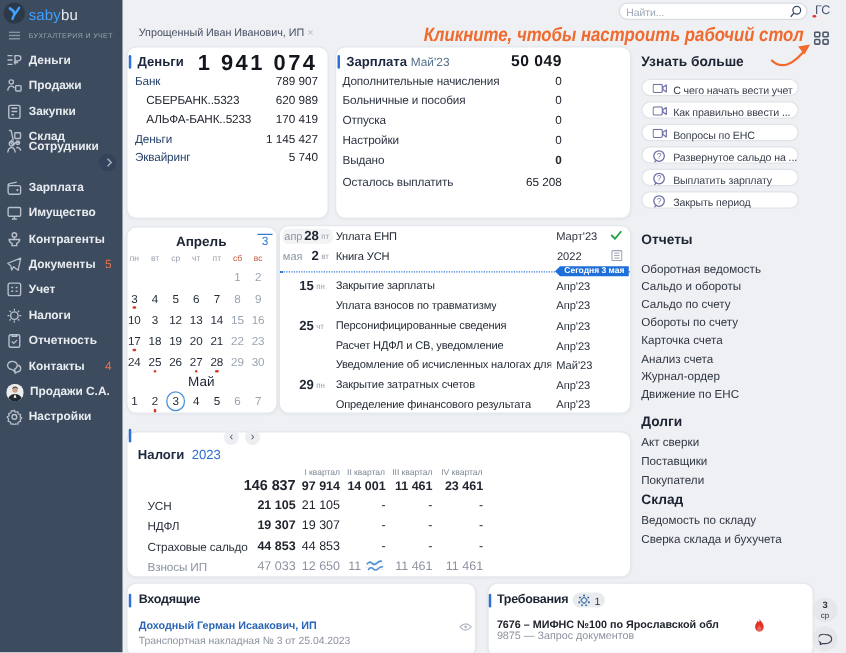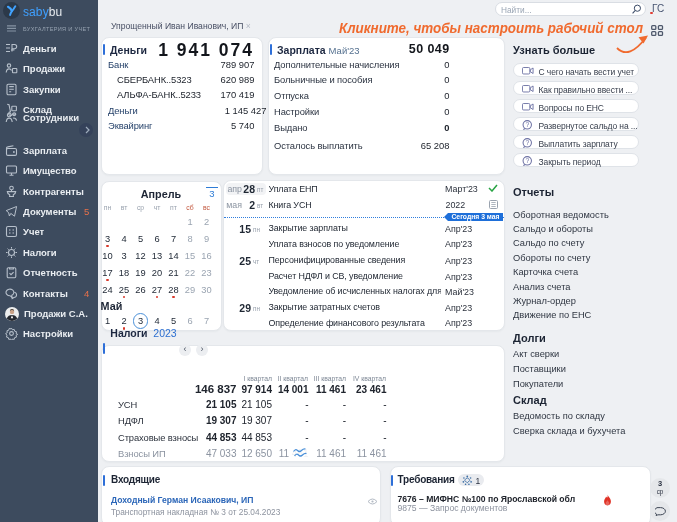--- a/index.html
+++ b/index.html
@@ -177,21 +177,21 @@
 <div class="bar" style="left:102.8px;top:44px"></div>
 <div class="abs" style="left:110px;top:44px;font-size:10.5px;font-weight:bold;color:#1c2740">Деньги</div>
 <div class="abs" style="left:130px;top:40px;width:124px;text-align:right;font-size:17.5px;font-weight:bold;color:#13161c;letter-spacing:2px">1 941 074</div>
 <div class="row" style="left:108px;top:58.5px;color:#27436b">Банк</div>
 <div class="rv" style="left:180px;top:58.5px;width:74.5px">789 907</div>
 <div class="row" style="left:117px;top:74px">СБЕРБАНК..5323</div>
 <div class="rv" style="left:180px;top:74px;width:74.5px">620 989</div>
 <div class="row" style="left:117px;top:89.3px">АЛЬФА-БАНК..5233</div>
 <div class="rv" style="left:180px;top:89.3px;width:74.5px">170 419</div>
 <div class="row" style="left:108px;top:104.6px;color:#27436b">Деньги</div>
-<div class="rv" style="left:192px;top:104.6px;width:74.5px">1 145 427</div>
+<div class="rv" style="left:180px;top:104.6px;width:74.5px">1 145 427</div>
 <div class="row" style="left:108px;top:120px;color:#27436b">Эквайринг</div>
 <div class="rv" style="left:180px;top:120px;width:74.5px">5 740</div>
 
 <div class="card" style="left:267.5px;top:37px;width:237.5px;height:138px"></div>
 <div class="bar" style="left:269.8px;top:44px"></div>
 <div class="abs" style="left:277px;top:44px;font-size:10.5px;font-weight:bold;color:#1c2740">Зарплата <span style="font-weight:normal;color:#54708f;font-size:9.5px">Май'23</span></div>
 <div class="abs" style="left:380px;top:42px;width:69.5px;text-align:right;font-size:12.5px;font-weight:bold;color:#13161c;letter-spacing:.4px">50 049</div>
 <div class="row" style="left:274px;top:58.5px;color:#2c3442">Дополнительные начисления</div>
 <div class="rv" style="left:400px;top:58.5px;width:49.5px">0</div>
 <div class="row" style="left:274px;top:74px;color:#2c3442">Больничные и пособия</div>
@@ -317,21 +317,21 @@
 <div class="cd" style="left:99.5px;top:284.8px">24</div>
 <div class="cd" style="left:116px;top:284.8px">25</div>
 <div class="cd" style="left:132.5px;top:284.8px">26</div>
 <div class="cd" style="left:149px;top:284.8px">27</div>
 <div class="cd" style="left:165.5px;top:284.8px">28</div>
 <div class="cd cg" style="left:182px;top:284.8px">29</div>
 <div class="cd cg" style="left:198.5px;top:284.8px">30</div>
 <div class="dot" style="left:122.7px;top:295.8px"></div>
 <div class="dot" style="left:155.7px;top:295.8px"></div>
 <div class="dot" style="left:172.2px;top:295.8px"></div>
-<div class="abs" style="left:100.5px;top:299.5px;width:121px;font-size:10.8px;font-weight:bold;color:#1d2535">Май</div>
+<div class="abs" style="left:100.5px;top:299.5px;width:121px;text-align:center;font-size:10.8px;font-weight:normal;color:#1d2535">Май</div>
 <div class="cd" style="left:99.5px;top:316px">1</div>
 <div class="cd" style="left:116px;top:316px">2</div>
 <div class="cd" style="left:132.5px;top:316px">3</div>
 <div class="cd" style="left:149px;top:316px">4</div>
 <div class="cd" style="left:165.5px;top:316px">5</div>
 <div class="cd cg" style="left:182px;top:316px">6</div>
 <div class="cd cg" style="left:198.5px;top:316px">7</div>
 <div class="dot" style="left:122.7px;top:327px"></div>
 <div class="abs" style="left:132.6px;top:313.2px;width:15.4px;height:15.4px;border-radius:50%;border:1.2px solid #4a90d9;box-sizing:border-box"></div>
 
@@ -354,21 +354,21 @@
     <rect x="0.5" y="0.5" width="8" height="8" rx="1" stroke="#9aa3af" fill="none"></rect>
     <path d="M2.3 2.5h4.4M2.3 4.5h4.4M2.3 6.5h4.4" stroke="#9aa3af" stroke-width="0.8"></path>
   </svg>
 <div class="abs" style="left:223.5px;top:217px;width:280px;border-top:1.3px dotted #2f7ddd"></div>
 <div class="abs" style="left:448px;top:212.5px;width:55px;height:8.5px;background:#1e6fd9;color:#fff;font-size:6.8px;font-weight:bold;text-align:center;line-height:8.8px">Сегодня 3 мая</div>
 <div class="abs" style="left:444px;top:212.5px;width:0;height:0;border-top:4.25px solid transparent;border-bottom:4.25px solid transparent;border-right:4px solid #1e6fd9"></div>
 <div class="agd" style="left:233px;top:222.7px">15</div>
 <div class="agw" style="left:253px;top:226px">пн</div>
 <div class="ag" style="left:268.5px;top:223.2px">Закрытие зарплаты</div>
 <div class="agv" style="left:445px;top:223.7px">Апр'23</div>
-<div class="ag" style="left:268.5px;top:238.8px">Уплата взносов по уведомление</div>
+<div class="ag" style="left:268.5px;top:238.8px">Уплата взносов по травматизму</div>
 <div class="agv" style="left:445px;top:239.3px">Апр'23</div>
 <div class="agd" style="left:233px;top:254.9px">25</div>
 <div class="agw" style="left:253px;top:258.2px">чт</div>
 <div class="ag" style="left:268.5px;top:255.4px">Персонифицированные сведения</div>
 <div class="agv" style="left:445px;top:255.9px">Апр'23</div>
 <div class="ag" style="left:268.5px;top:271.1px">Расчет НДФЛ и СВ, уведомление</div>
 <div class="agv" style="left:445px;top:271.6px">Апр'23</div>
 <div class="ag" style="left:268.5px;top:286.3px">Уведомление об исчисленных налогах для ...</div>
 <div class="agv" style="left:445px;top:286.8px">Май'23</div>
 <div class="agd" style="left:233px;top:301.5px">29</div>
@@ -379,21 +379,21 @@
 <div class="agv" style="left:445px;top:318.2px">Апр'23</div>
 
 <style>
 .tv{position:absolute;text-align:right;font-size:10px;color:#20252e;white-space:nowrap}
 .th{position:absolute;text-align:right;font-size:6.8px;color:#7d8795;white-space:nowrap}
 .tl{position:absolute;font-size:9.4px;letter-spacing:-0.1px;color:#2c323d;white-space:nowrap}
 .fad{color:#8b93a0}
 </style>
 <div class="card" style="left:100.5px;top:345px;width:404.5px;height:117px"></div>
 <div class="bar" style="left:102.8px;top:343.2px"></div>
-<div class="abs" style="left:110.3px;top:327px;font-size:10.5px;font-weight:bold;color:#1c2740">Налоги&nbsp; <span style="font-weight:normal;color:#2d6fd0">2023</span></div>
+<div class="abs" style="left:110.3px;top:358px;font-size:10.5px;font-weight:bold;color:#1c2740">Налоги&nbsp; <span style="font-weight:normal;color:#2d6fd0">2023</span></div>
 <div class="abs" style="left:179px;top:344px;width:12px;height:12px;border-radius:50%;background:#eceef1;color:#4b5463;font-size:9px;text-align:center;line-height:11px">‹</div>
 <div class="abs" style="left:196px;top:344px;width:12px;height:12px;border-radius:50%;background:#eceef1;color:#4b5463;font-size:9px;text-align:center;line-height:11px">›</div>
 <div class="th" style="left:222px;top:374.5px;width:50px">I квартал</div>
 <div class="th" style="left:258px;top:374.5px;width:50px">II квартал</div>
 <div class="th" style="left:296px;top:374.5px;width:50px">III квартал</div>
 <div class="th" style="left:336px;top:374.5px;width:50px">IV квартал</div>
 <div class="tv" style="left:176px;top:382.5px;width:60.5px;font-size:11.5px;font-weight:bold">146 837</div>
 <div class="tv" style="left:222px;top:383.5px;width:50px;font-weight:bold">97 914</div>
 <div class="tv" style="left:258.5px;top:383.5px;width:50px;font-weight:bold">14 001</div>
 <div class="tv" style="left:296px;top:383.5px;width:50px;font-weight:bold">11 461</div>
@@ -403,21 +403,21 @@
 <div class="tv" style="left:222px;top:398.5px;width:50px">21 105</div>
 <div class="tv" style="left:258.5px;top:398.5px;width:50px">-</div>
 <div class="tv" style="left:296px;top:398.5px;width:50px">-</div>
 <div class="tv" style="left:336.5px;top:398.5px;width:50px">-</div>
 <div class="tl" style="left:118px;top:414.5px">НДФЛ</div>
 <div class="tv" style="left:176px;top:414.5px;width:60.5px;font-weight:bold">19 307</div>
 <div class="tv" style="left:222px;top:414.5px;width:50px">19 307</div>
 <div class="tv" style="left:258.5px;top:414.5px;width:50px">-</div>
 <div class="tv" style="left:296px;top:414.5px;width:50px">-</div>
 <div class="tv" style="left:336.5px;top:414.5px;width:50px">-</div>
-<div class="tl" style="left:118px;top:431.5px">Страховые взносы</div>
+<div class="tl" style="left:118px;top:431.5px">Страховые сальдо</div>
 <div class="tv" style="left:176px;top:431.5px;width:60.5px;font-weight:bold">44 853</div>
 <div class="tv" style="left:222px;top:431.5px;width:50px">44 853</div>
 <div class="tv" style="left:258.5px;top:431.5px;width:50px">-</div>
 <div class="tv" style="left:296px;top:431.5px;width:50px">-</div>
 <div class="tv" style="left:336.5px;top:431.5px;width:50px">-</div>
 <div class="tl fad" style="left:118px;top:448px">Взносы ИП</div>
 <div class="tv fad" style="left:176px;top:448px;width:60.5px;font-weight:normal">47 033</div>
 <div class="tv fad" style="left:222px;top:448px;width:50px">12 650</div>
 <div class="tv fad" style="left:258.5px;top:448px;width:50px">11 461</div>
 <div class="tv fad" style="left:296px;top:448px;width:50px">11 461</div>

